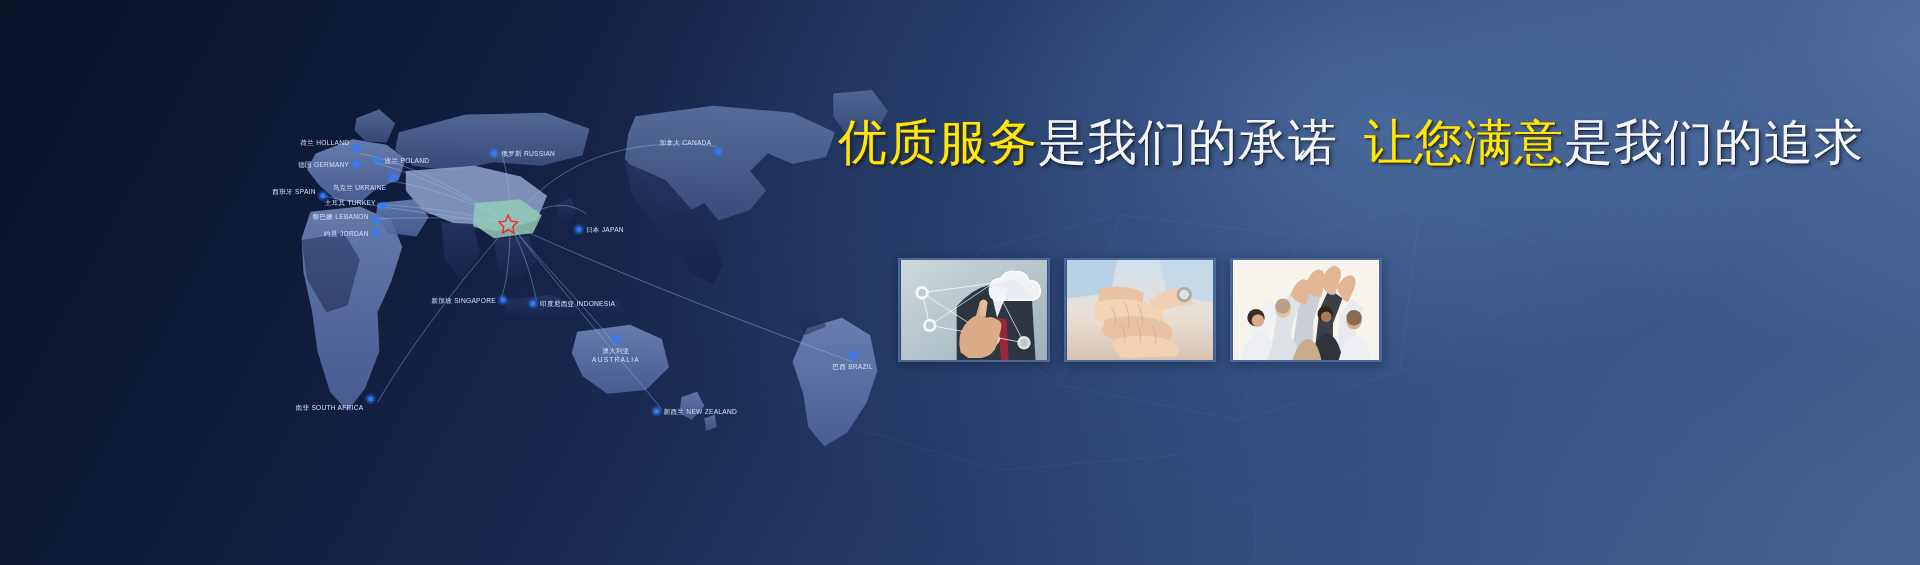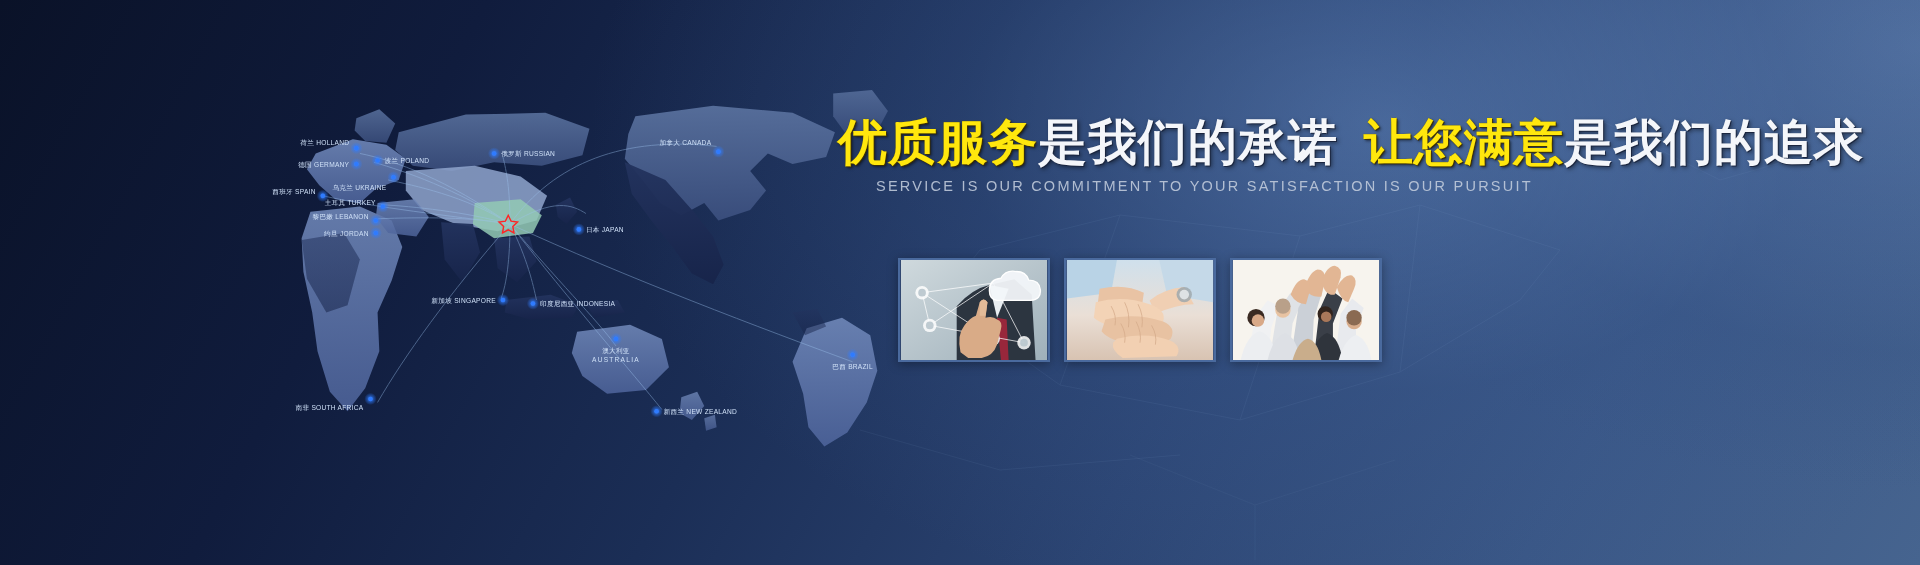--- a/index.html
+++ b/index.html
@@ -33,21 +33,21 @@
     pointer-events:none;
   }
   .map-svg{width:100%;height:100%;display:block;}
 
   
   .headline{
     position:absolute;
     left:838px; top:118px;
     white-space:nowrap;
     font-size:49px;
-    font-weight:bold;
+    font-weight:normal;
     letter-spacing:1px;
     line-height:1;
   }
   .hl-yellow{
     color:#ffe70d;
     text-shadow:
       0 0 1px #6a5a00,
       1px 1px 0 rgba(60,45,0,.85),
       2px 2px 3px rgba(0,0,0,.55);
   }
@@ -322,21 +322,20 @@
           <path d="M468 190 l3.2 6.6 7.3 1 -5.3 5.1 1.3 7.2 -6.5 -3.4 -6.5 3.4 1.3 -7.2 -5.3 -5.1 7.3 -1 Z" fill="none" stroke="#ff2424" stroke-width="1.6"></path>
         </g>
       </g>
     </svg>
   </div>
 
   <div class="headline">
     <span class="hl-yellow">优质服务</span><span class="hl-white">是我们的承诺</span><span class="hl-gap"></span><span class="hl-yellow">让您满意</span><span class="hl-white">是我们的追求</span>
   </div>
 
-  <div class="subtitle">SERVICE IS OUR COMMITMENT TO YOUR SATISFACTION IS OUR PURSUIT</div>
 
   <div class="photos">
 
     <div class="photo">
       <svg viewBox="0 0 152 104">
         <defs>
           <linearGradient id="p1bg" x1="0" y1="0" x2="1" y2="1">
             <stop offset="0%" stop-color="#cfd9dd"></stop>
             <stop offset="100%" stop-color="#9fb0ba"></stop>
           </linearGradient>

